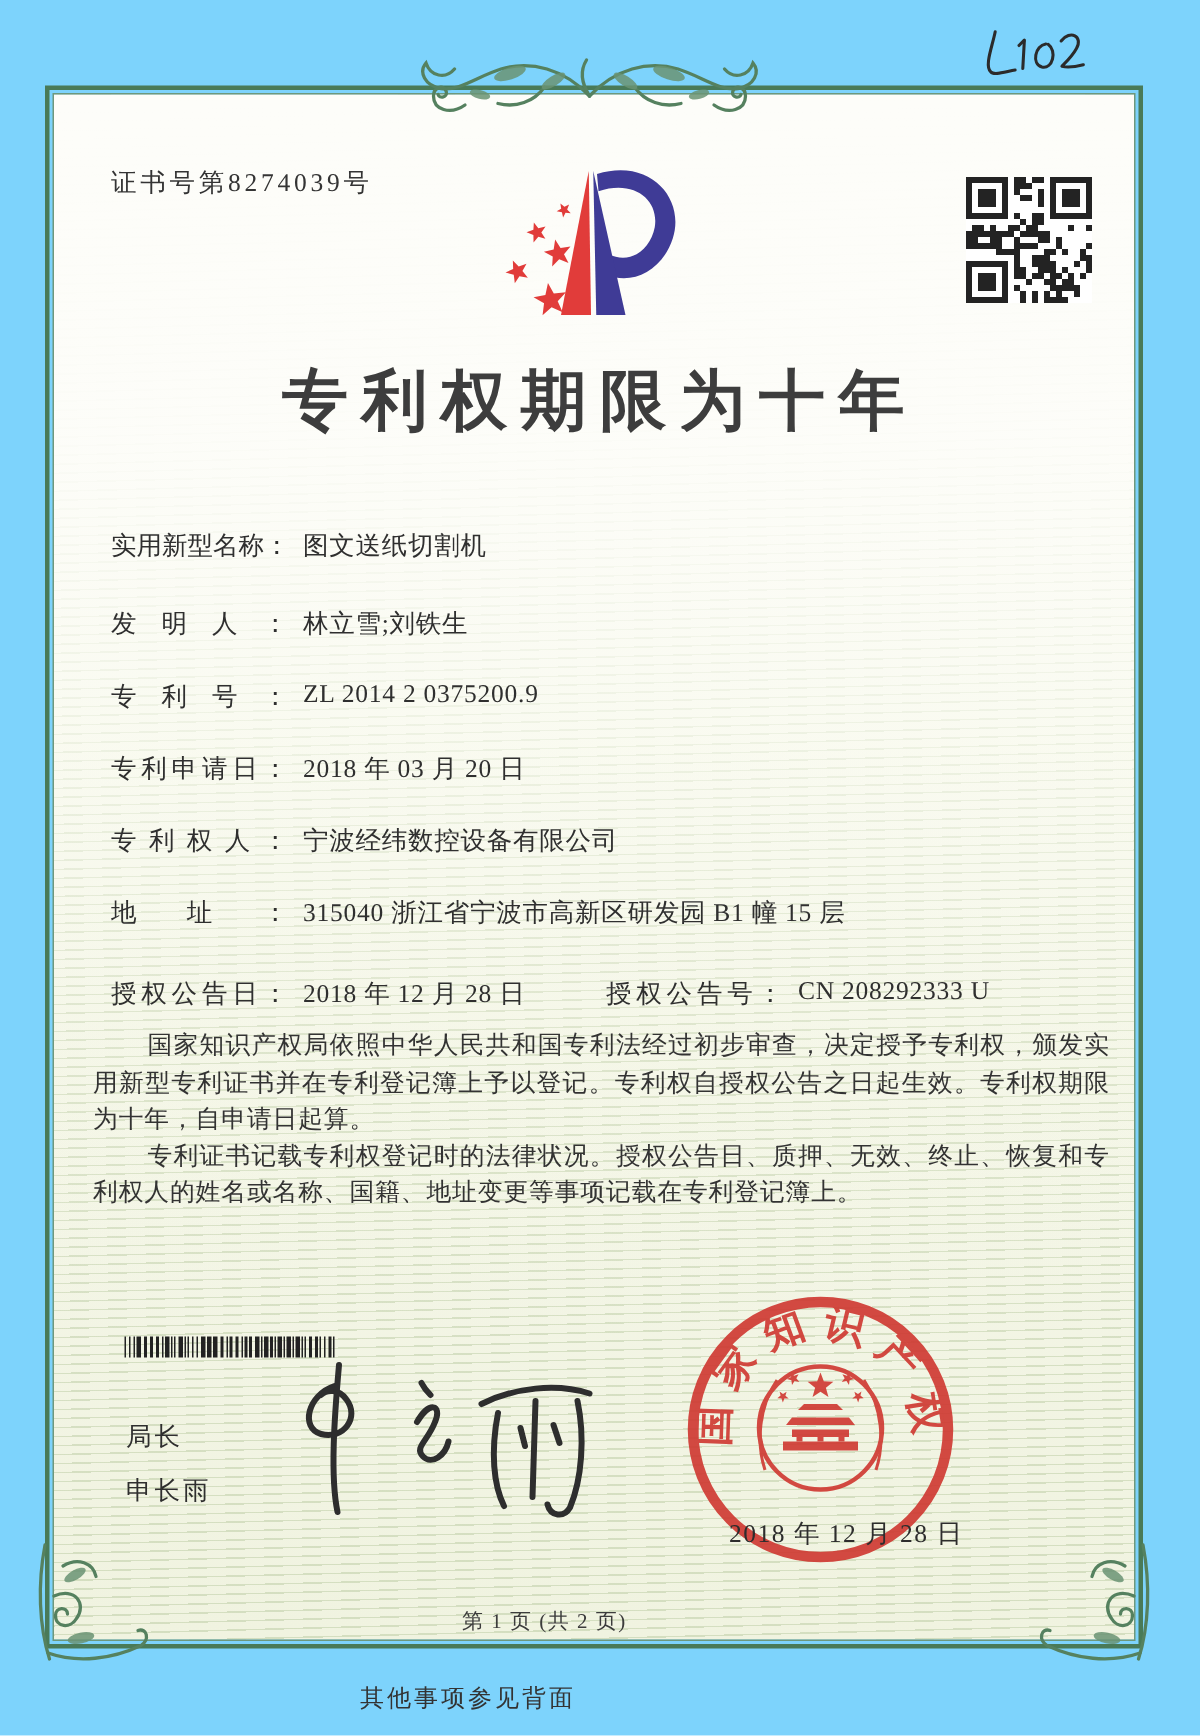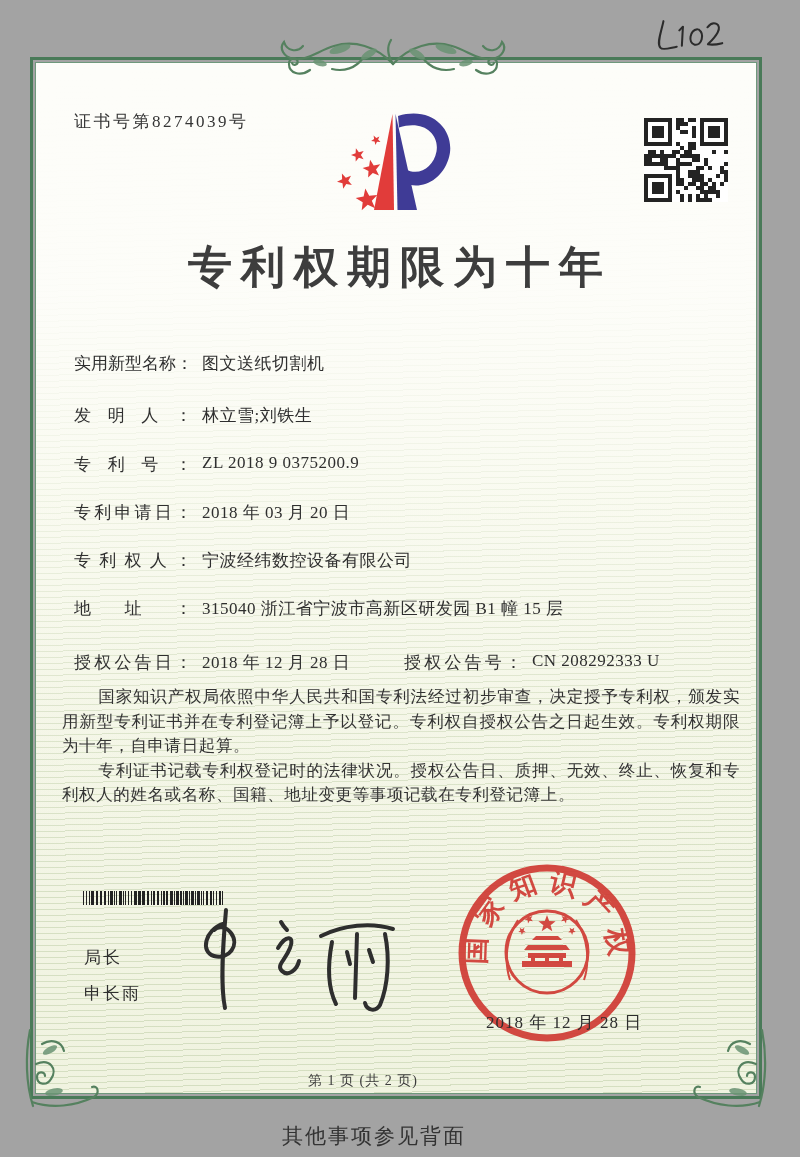--- a/index.html
+++ b/index.html
@@ -1,16 +1,16 @@
 <!DOCTYPE html>
 <html><head>
 <meta charset="utf-8">
 <style>
   html,body{margin:0;padding:0;background:#ffffff;}
-  .page{position:relative;width:800px;height:1157px;background:#a3a3a3;overflow:hidden;
+  .page{position:relative;width:800px;height:1157px;background:#7dd3fc;overflow:hidden;
         font-family:"Liberation Serif","DejaVu Serif",serif;color:#333;}
   
   .frame{position:absolute;left:30px;top:57px;width:732px;height:1042px;
          border:3px solid #497a58;box-sizing:border-box;}
   .frame-inner{position:absolute;inset:2px;border:1px solid #6e987c;}
   .cert-bg{position:absolute;inset:3px;
     background:
       linear-gradient(180deg, rgba(253,253,249,1) 0%, rgba(253,253,249,0.95) 22%,
         rgba(251,252,243,0.6) 42%, rgba(247,249,233,0.18) 62%, rgba(244,247,226,0) 82%),
       repeating-linear-gradient(178.5deg, rgba(148,174,118,0.30) 0px, rgba(148,174,118,0.30) 1px,
@@ -38,21 +38,21 @@
   
   .barcode{position:absolute;left:83px;top:891px;width:208px;height:14px;display:flex;align-items:stretch;z-index:4;}
   .barcode span{display:block;background:#222;}
   .sig-label{position:absolute;left:84px;font-size:17px;color:#2f2f2f;letter-spacing:2px;z-index:4;text-align:right;}
   .sig-title{top:946px;} .sig-name{top:982px;}
   .signature{position:absolute;left:185px;top:898px;width:220px;height:118px;z-index:5;}
   .signature path{fill:none;stroke:#2e2e2e;stroke-width:4;stroke-linecap:round;stroke-linejoin:round;}
   .seal{position:absolute;left:452px;top:858px;width:190px;height:190px;z-index:5;opacity:.9;}
   .seal-date{position:absolute;left:486px;top:1011px;font-size:17px;letter-spacing:1px;color:#2d2d2d;z-index:6;}
   .page-info{position:absolute;left:263px;top:1072px;width:200px;text-align:center;font-size:14px;color:#3c3c3c;z-index:4;letter-spacing:1px;}
-  .back-note{position:absolute;left:266px;top:1122px;width:200px;text-align:right;font-size:21px;color:#333;z-index:4;letter-spacing:2px;}
+  .back-note{position:absolute;left:240px;top:1122px;width:200px;text-align:left;font-size:16px;color:#333;z-index:4;letter-spacing:2px;}
   .handmark{position:absolute;left:652px;top:14px;width:72px;height:46px;z-index:4;}
   .handmark path{fill:none;stroke:#2b2b2b;stroke-width:2;stroke-linecap:round;stroke-linejoin:round;}
 </style>
 </head>
 <body>
 
 <div class="page">
 
   <svg class="handmark" viewBox="0 0 70 45" aria-label="L102">
     <path d="M 11 7 C 9 17 4 29 8 33 C 10 36 18 33 24 32"></path>
@@ -252,21 +252,21 @@
 
   <div class="title">专利权期限为十年</div>
 
   <div class="row" style="top:352px;">
     <span class="flabel">实用新型名称：</span><span class="fvalue">图文送纸切割机</span>
   </div>
   <div class="row" style="top:404px;">
     <span class="flabel">发明人：</span><span class="fvalue">林立雪;刘铁生</span>
   </div>
   <div class="row" style="top:453px;">
-    <span class="flabel">专利号：</span><span class="fvalue">ZL 2018 9 0375200.9</span>
+    <span class="flabel">专利号：</span><span class="fvalue">ZL 2014 2 0375200.9</span>
   </div>
   <div class="row" style="top:501px;">
     <span class="flabel">专利申请日：</span><span class="fvalue">2018 年 03 月 20 日</span>
   </div>
   <div class="row" style="top:549px;">
     <span class="flabel">专利权人：</span><span class="fvalue">宁波经纬数控设备有限公司</span>
   </div>
   <div class="row" style="top:597px;">
     <span class="flabel">地址：</span><span class="fvalue">315040 浙江省宁波市高新区研发园 B1 幢 15 层</span>
   </div>

